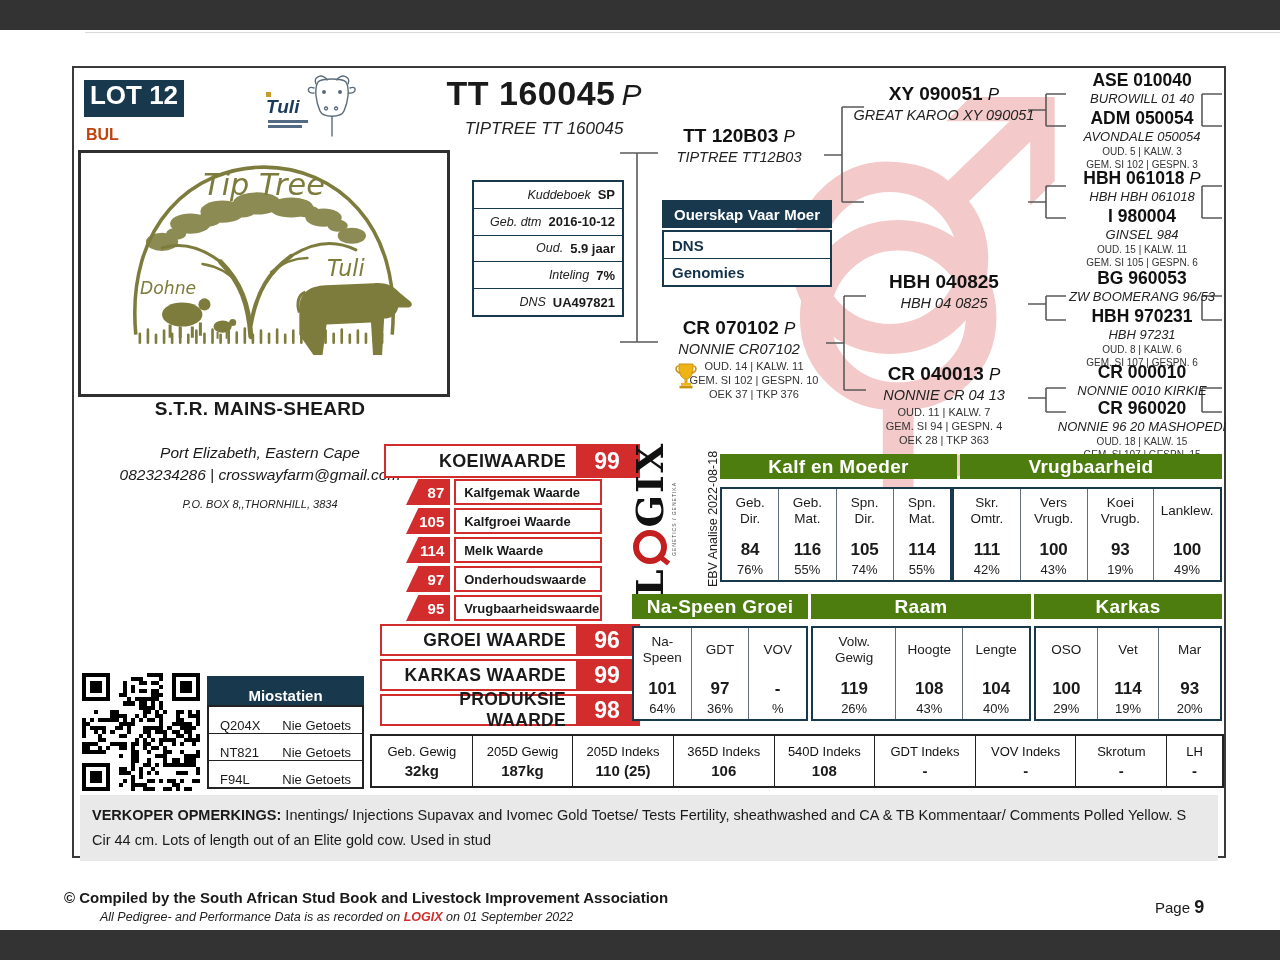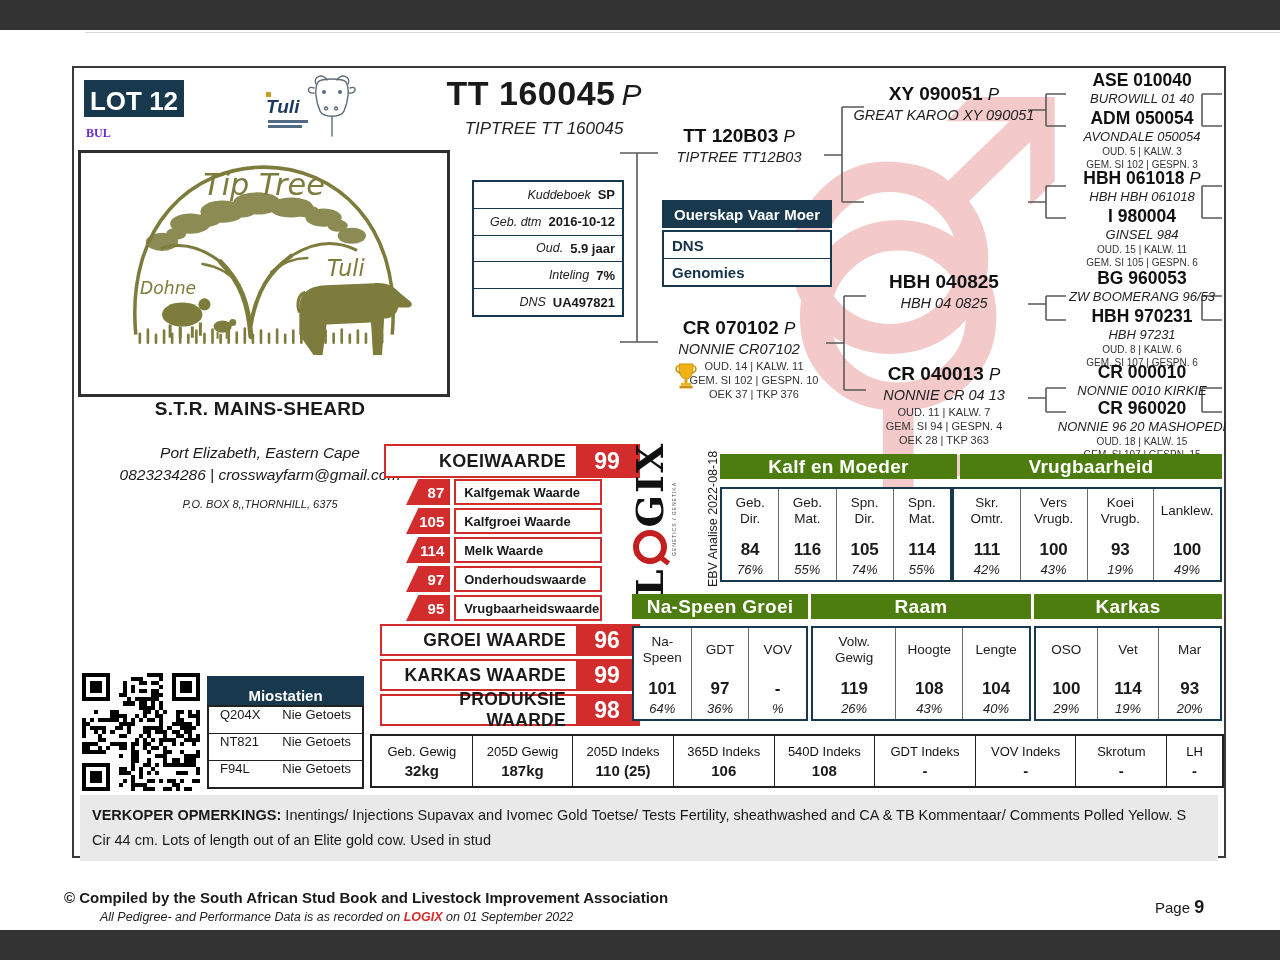--- a/index.html
+++ b/index.html
@@ -7,22 +7,22 @@
        font-family:"Liberation Sans","DejaVu Sans",sans-serif;color:#1a1a1a;}
   .bar{position:absolute;left:0;width:1280px;height:30px;background:#333;}
   .bar.top{top:0;} .bar.bottom{top:930px;}
   .pageline{position:absolute;left:85px;right:0;top:32px;height:1px;background:#d9d9d9;}
 
   .card{position:absolute;left:72px;top:66px;width:1150px;height:788px;
         border:2.5px solid #3a3a3a;background:#fff;}
 
   
   .lot-badge{position:absolute;left:10px;top:12px;width:100px;height:37px;background:#17384d;
-             color:#fff;font-weight:bold;font-size:26px;display:flex;align-items:flex-end;justify-content:center;}
-  .sex{position:absolute;left:12px;top:58px;font-weight:bold;font-size:12px;color:#6d28d9;font-family:Liberation Serif, serif;}
+             color:#fff;font-weight:bold;font-size:26px;display:flex;align-items:flex-start;justify-content:center;}
+  .sex{position:absolute;left:12px;top:58px;font-weight:bold;font-size:16px;color:#c2410c;}
   .tuli-logo{position:absolute;left:186px;top:4px;width:96px;height:66px;}
   .tuli-word{position:absolute;left:6px;top:24px;font-weight:bold;font-style:italic;font-size:19px;color:#1b3a5c;}
   .tuli-dash{position:absolute;left:8px;width:40px;height:2.5px;background:#1b3a5c;opacity:.75;}
   .tuli-gold{position:absolute;left:6px;top:20px;width:5px;height:5px;background:#c99b2f;}
   .main-title{position:absolute;left:270px;top:6px;width:400px;text-align:center;}
   .main-title .t1{font-weight:bold;font-size:34px;letter-spacing:.5px;}
   .main-title .t2{font-style:italic;font-size:30px;font-weight:500;margin-left:6px;}
   .main-title .t-sub{font-style:italic;font-size:17px;margin-top:6px;color:#222;}
 
   
@@ -99,29 +99,29 @@
 
   
   .gh{position:absolute;height:25px;background:#4d7c0f;color:#fff;font-weight:bold;font-size:19px;
       display:flex;align-items:center;justify-content:center;letter-spacing:.3px;z-index:2;}
   .ebox{position:absolute;border:2px solid #17384d;background:#fff;display:flex;z-index:2;box-sizing:border-box;}
   .cell{flex:1;border-left:1px solid #61707c;display:flex;flex-direction:column;align-items:center;padding-top:5px;}
   .cell:first-child{border-left:none;}
   .ch{height:34px;display:flex;flex-direction:column;justify-content:center;text-align:center;
       font-size:13.5px;line-height:16px;color:#1c1c1c;}
   .cv{font-weight:bold;font-size:17px;margin-top:12px;}
-  .cp{font-style:italic;font-size:13px;margin-top:2px;color:#222;}
+  .cp{font-size:13px;margin-top:2px;color:#222;}
 
   
   .qr{position:absolute;left:8px;top:604px;width:118px;height:120px;}
   .mio-h{position:absolute;left:133px;top:608px;width:157px;height:38px;background:#17384d;color:#fff;
          font-weight:bold;font-size:15px;display:flex;align-items:center;justify-content:center;}
   .mio-b{position:absolute;left:133px;top:637px;width:157px;height:84px;border:2px solid #222;background:#fff;
          display:flex;flex-direction:column;box-sizing:border-box;}
-  .mio-row{flex:1;display:flex;align-items:flex-start;justify-content:space-between;padding:0 11px;
+  .mio-row{flex:1;display:flex;align-items:flex-end;justify-content:space-between;padding:0 11px;
            font-size:13px;border-bottom:1.5px solid #222;}
   .mio-row:last-child{border-bottom:none;}
 
   
   .pf{position:absolute;left:296px;top:666px;width:854px;height:54px;border:2px solid #222;background:#fff;
       display:flex;box-sizing:border-box;z-index:2;}
   .pf-cell{flex:1;border-left:1.5px solid #222;display:flex;flex-direction:column;align-items:center;justify-content:center;gap:3px;}
   .pf-cell:first-child{border-left:none;}
   .pf-l{font-size:13px;color:#111;}
   .pf-v{font-weight:bold;font-size:15px;}
@@ -231,21 +231,21 @@
         <text x="70" y="140" font-size="17" text-anchor="middle">Dohne</text>
       </g>
     </svg>
   </div>
 
   <div class="owner-name">S.T.R. MAINS-SHEARD</div>
   <div class="owner-loc">
     <div>Port Elizabeth, Eastern Cape</div>
     <div>0823234286 | crosswayfarm@gmail.com</div>
   </div>
-  <div class="owner-addr">P.O. BOX 8,,THORNHILL, 6375</div>
+  <div class="owner-addr">P.O. BOX 8,,THORNHILL, 3834</div>
 
   <div class="kb">
     <div class="kb-row">
         <span class="kb-l">Kuddeboek</span>
         <span class="kb-v">SP</span>
       </div>
     <div class="kb-row">
         <span class="kb-l">Geb. dtm</span>
         <span class="kb-v">2016-10-12</span>
       </div>

